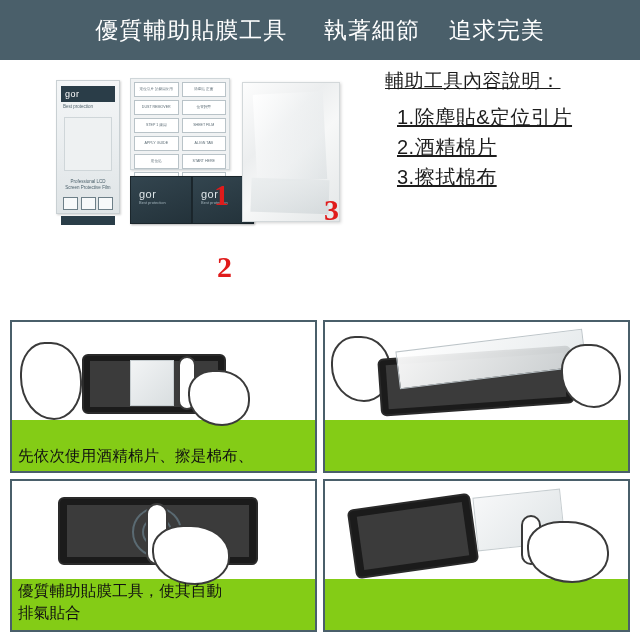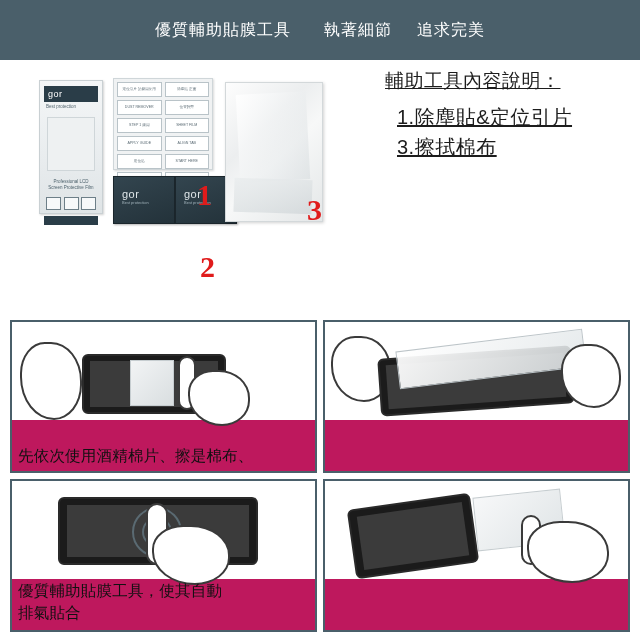--- a/index.html
+++ b/index.html
@@ -27,21 +27,21 @@
     top: 0;
     width: 640px;
     height: 60px;
     background: #4a5f6a;
     color: #ffffff;
     display: flex;
     align-items: center;
     justify-content: center;
   }
   .header-bar .title {
-    font-size: 16px;
+    font-size: 23px;
     letter-spacing: 1px;
     font-weight: normal;
     white-space: nowrap;
   }
   .header-bar .title .gap {
     display: inline-block;
     width: 22px;
   }
   .header-bar .title .gap-sm {
     display: inline-block;
@@ -52,21 +52,21 @@
   .tools-area {
     position: absolute;
     left: 0;
     top: 60px;
     width: 640px;
     height: 200px;
     background: #ffffff;
   }
   .tools-photo {
     position: absolute;
-    left: 17px;
+    left: 34px;
     top: 8px;
     width: 350px;
     height: 180px;
   }
 
   
   .pack {
     position: absolute;
     left: 22px;
     top: 12px;
@@ -269,21 +269,21 @@
     width: 620px;
     height: 312px;
     display: grid;
     grid-template-columns: 1fr 1fr;
     grid-template-rows: 1fr 1fr;
     gap: 6px;
   }
   .step {
     position: relative;
     border: 2px solid #4a5f6a;
-    background: #be185d;
+    background: #84cc16;
     overflow: hidden;
     padding-left: 32px;
   }
   .step .art {
     position: absolute;
     left: 0; top: 0; right: 0;
     height: 98px;
     background: #ffffff;
   }
   .step .caption {
@@ -416,20 +416,21 @@
       <div class="cloth"></div>
 
       <div class="marker marker-1">1</div>
       <div class="marker marker-2">2</div>
       <div class="marker marker-3">3</div>
     </div>
 
     <div class="legend">
       <div class="legend-title">輔助工具內容說明：</div>
       <div class="legend-item">1.除塵貼&amp;定位引片</div>
+      <div class="legend-item">2.酒精棉片</div>
       <div class="legend-item">3.擦拭棉布</div>
     </div>
   </div>
 
 
   <div class="steps">
 
     <div class="step">
       <div class="art">
         <div class="hand" style="left:8px; top:20px; width:58px; height:74px;"></div>

